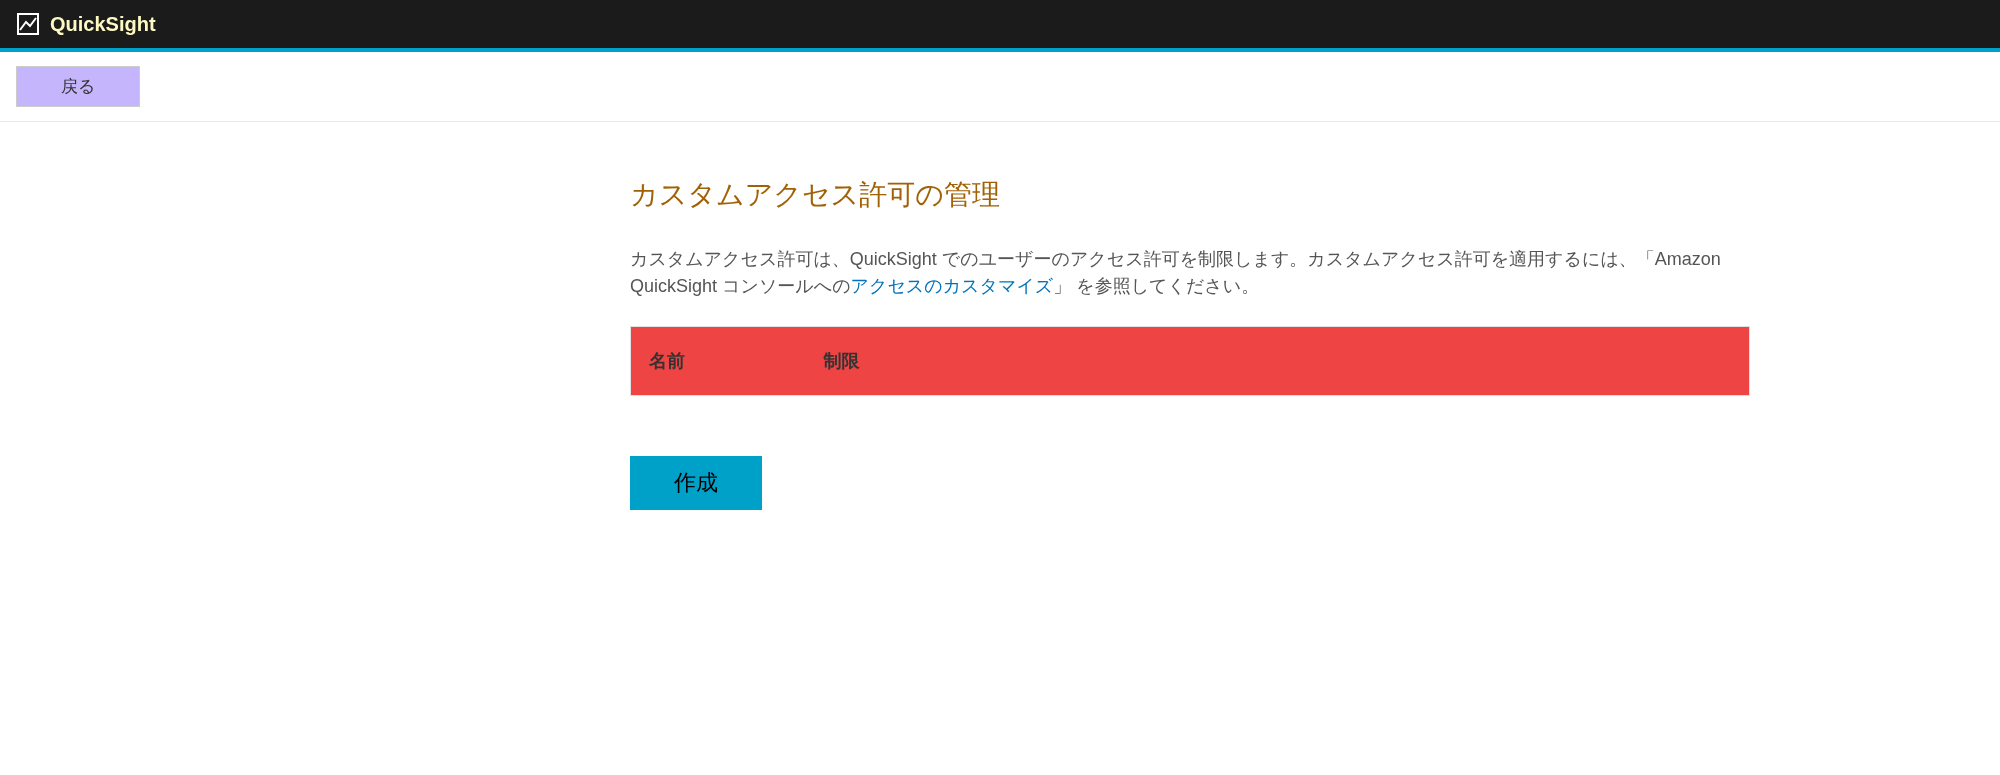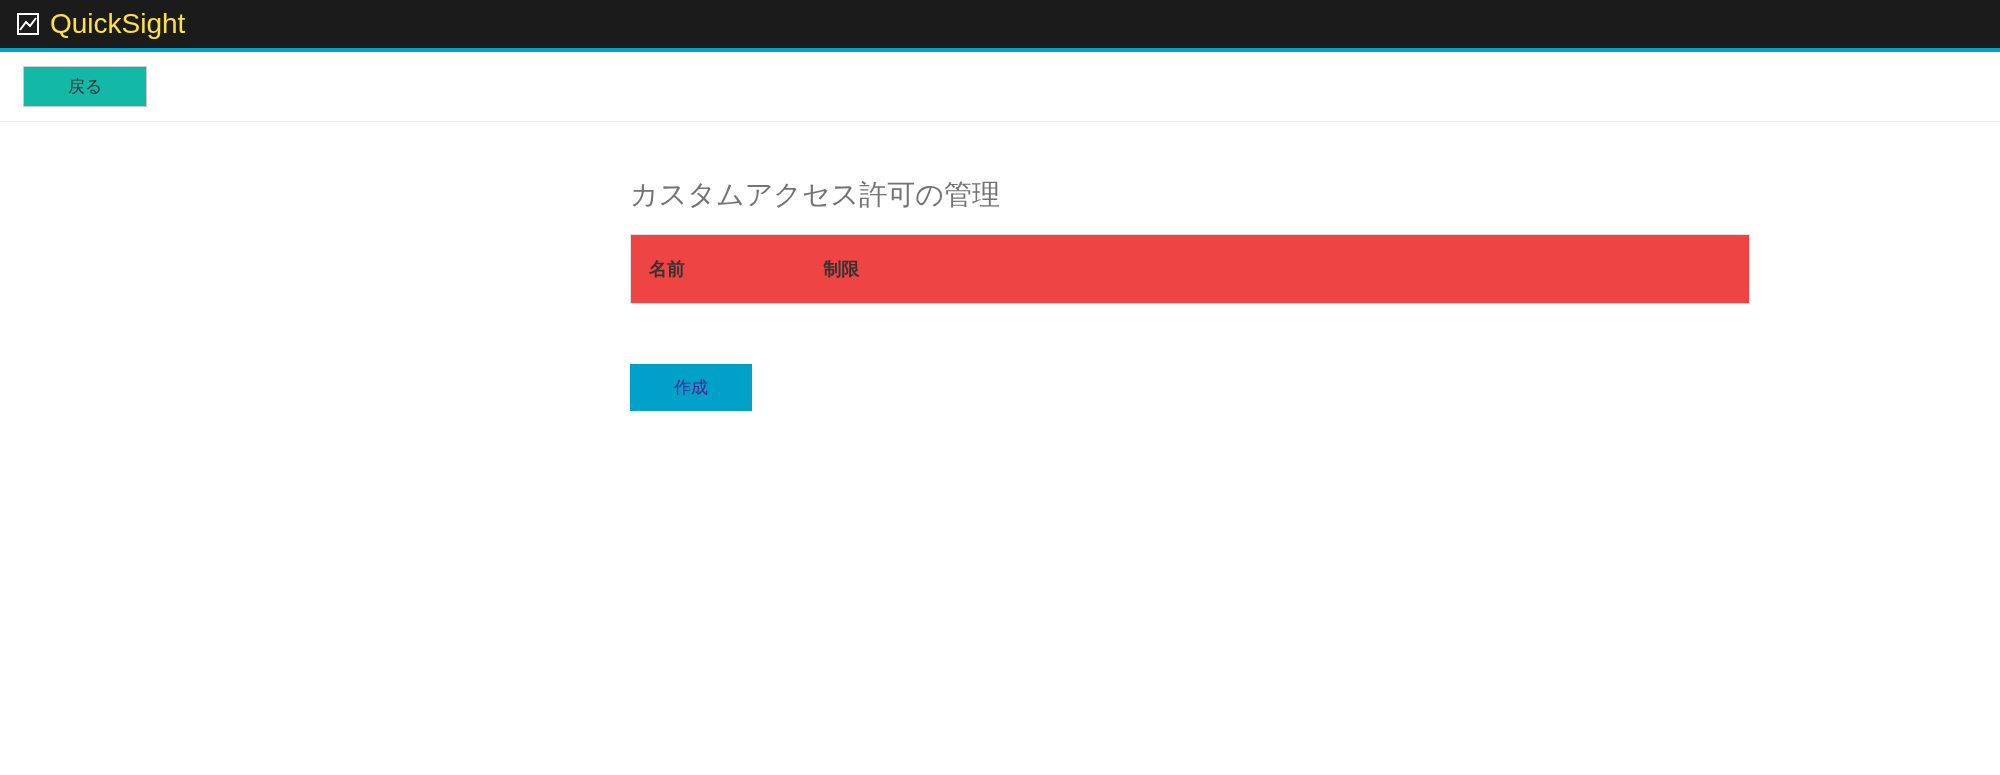--- a/index.html
+++ b/index.html
@@ -27,48 +27,47 @@
       gap: 10px;
     }
     .logo-icon {
       width: 24px;
       height: 24px;
       display: inline-flex;
       align-items: center;
       justify-content: center;
     }
     .logo-text {
-      color: #fde047;
-      font-size: 28px;
-      font-weight: 400;
+      color: #fef9c3;
+      font-size: 20px;
+      font-weight: 700;
     }
     .toolbar {
       padding: 14px 16px;
       border-bottom: 1px solid #eaeaea;
     }
     .back-button {
-      background: #14b8a6;
+      background: #c4b5fd;
       border: 1px solid #cccccc;
       color: #333333;
       font-size: 17px;
       padding: 8px 44px;
       cursor: pointer;
       font-family: Liberation Serif, serif;
-      margin-left: 7px;
     }
     .content {
       max-width: 1540px;
       margin: 0 auto;
       padding: 54px 20px 40px 400px;
     }
     .page-title {
       font-size: 28px;
       font-weight: 400;
-      color: #737373;
-      margin-bottom: 20px;
+      color: #a16207;
+      margin-bottom: 32px;
     }
     .description {
       font-size: 18px;
       color: #555555;
       line-height: 1.5;
       margin-bottom: 26px;
     }
     .description a {
       color: #0073bb;
       text-decoration: none;
@@ -117,23 +116,23 @@
       cursor: pointer;
       padding: 8px;
       color: #666666;
       display: inline-flex;
       align-items: center;
       justify-content: center;
     }
     .create-button {
       margin-top: 60px;
       background: #00a1c9;
-      color: #4c1d95;
+      color: #000000;
       border: none;
-      font-size: 17px;
+      font-size: 22px;
       padding: 12px 44px;
       cursor: pointer;
       font-family: inherit;
     }
   </style>
 </head>
 <body>
 
 <div class="header">
   <div class="logo-container">
@@ -147,20 +146,23 @@
   </div>
 </div>
 
 <div class="toolbar">
   <button class="back-button">戻る</button>
 </div>
 
 <div class="content">
   <h1 class="page-title">カスタムアクセス許可の管理</h1>
 
+  <p class="description">
+    <span>カスタムアクセス許可は、QuickSight でのユーザーのアクセス許可を制限します。カスタムアクセス許可を適用するには、「Amazon QuickSight コンソールへの</span><a href="#">アクセスのカスタマイズ</a><span>」 を参照してください。</span>
+  </p>
 
   <table class="table">
     <thead class="table-header">
       <tr>
         <th class="col-name">名前</th>
         <th class="col-restrict">制限</th>
         <th class="col-actions"></th>
       </tr>
     </thead>
     <tbody>

